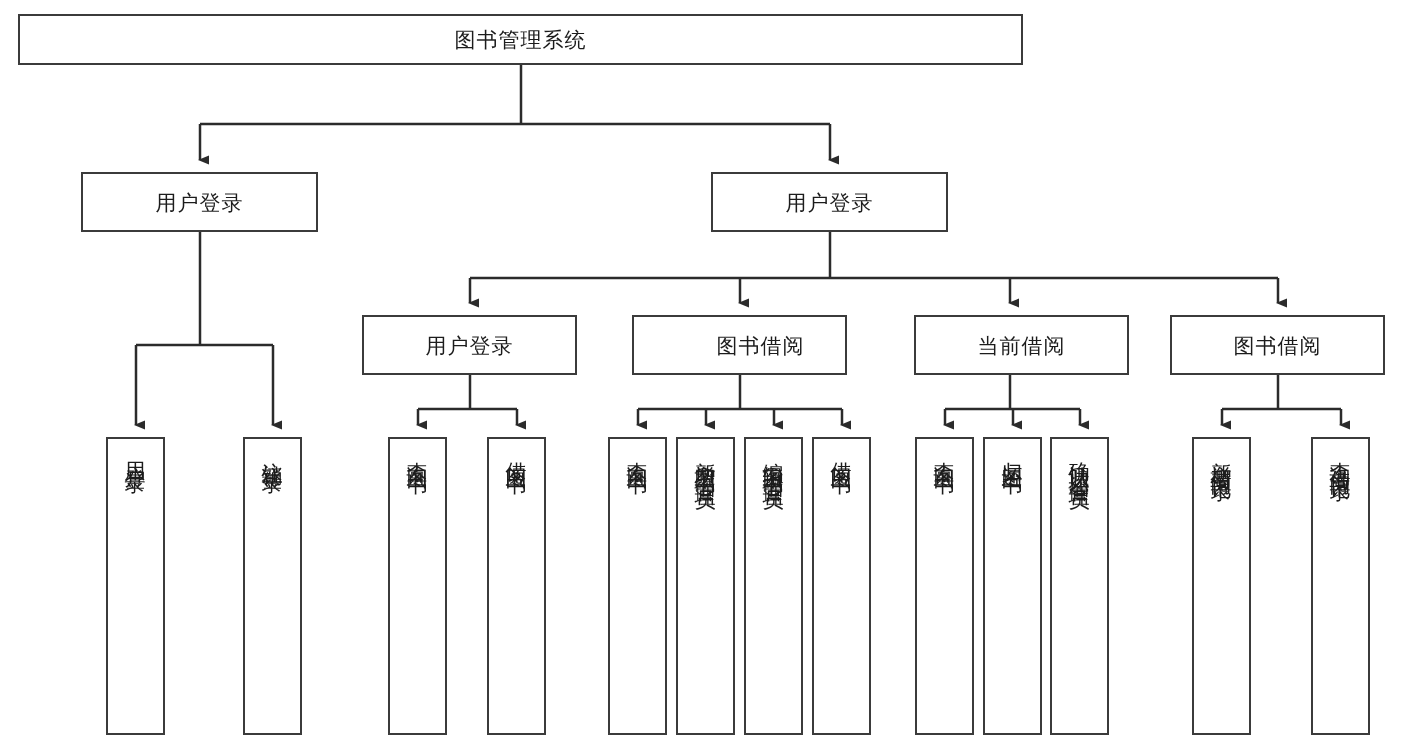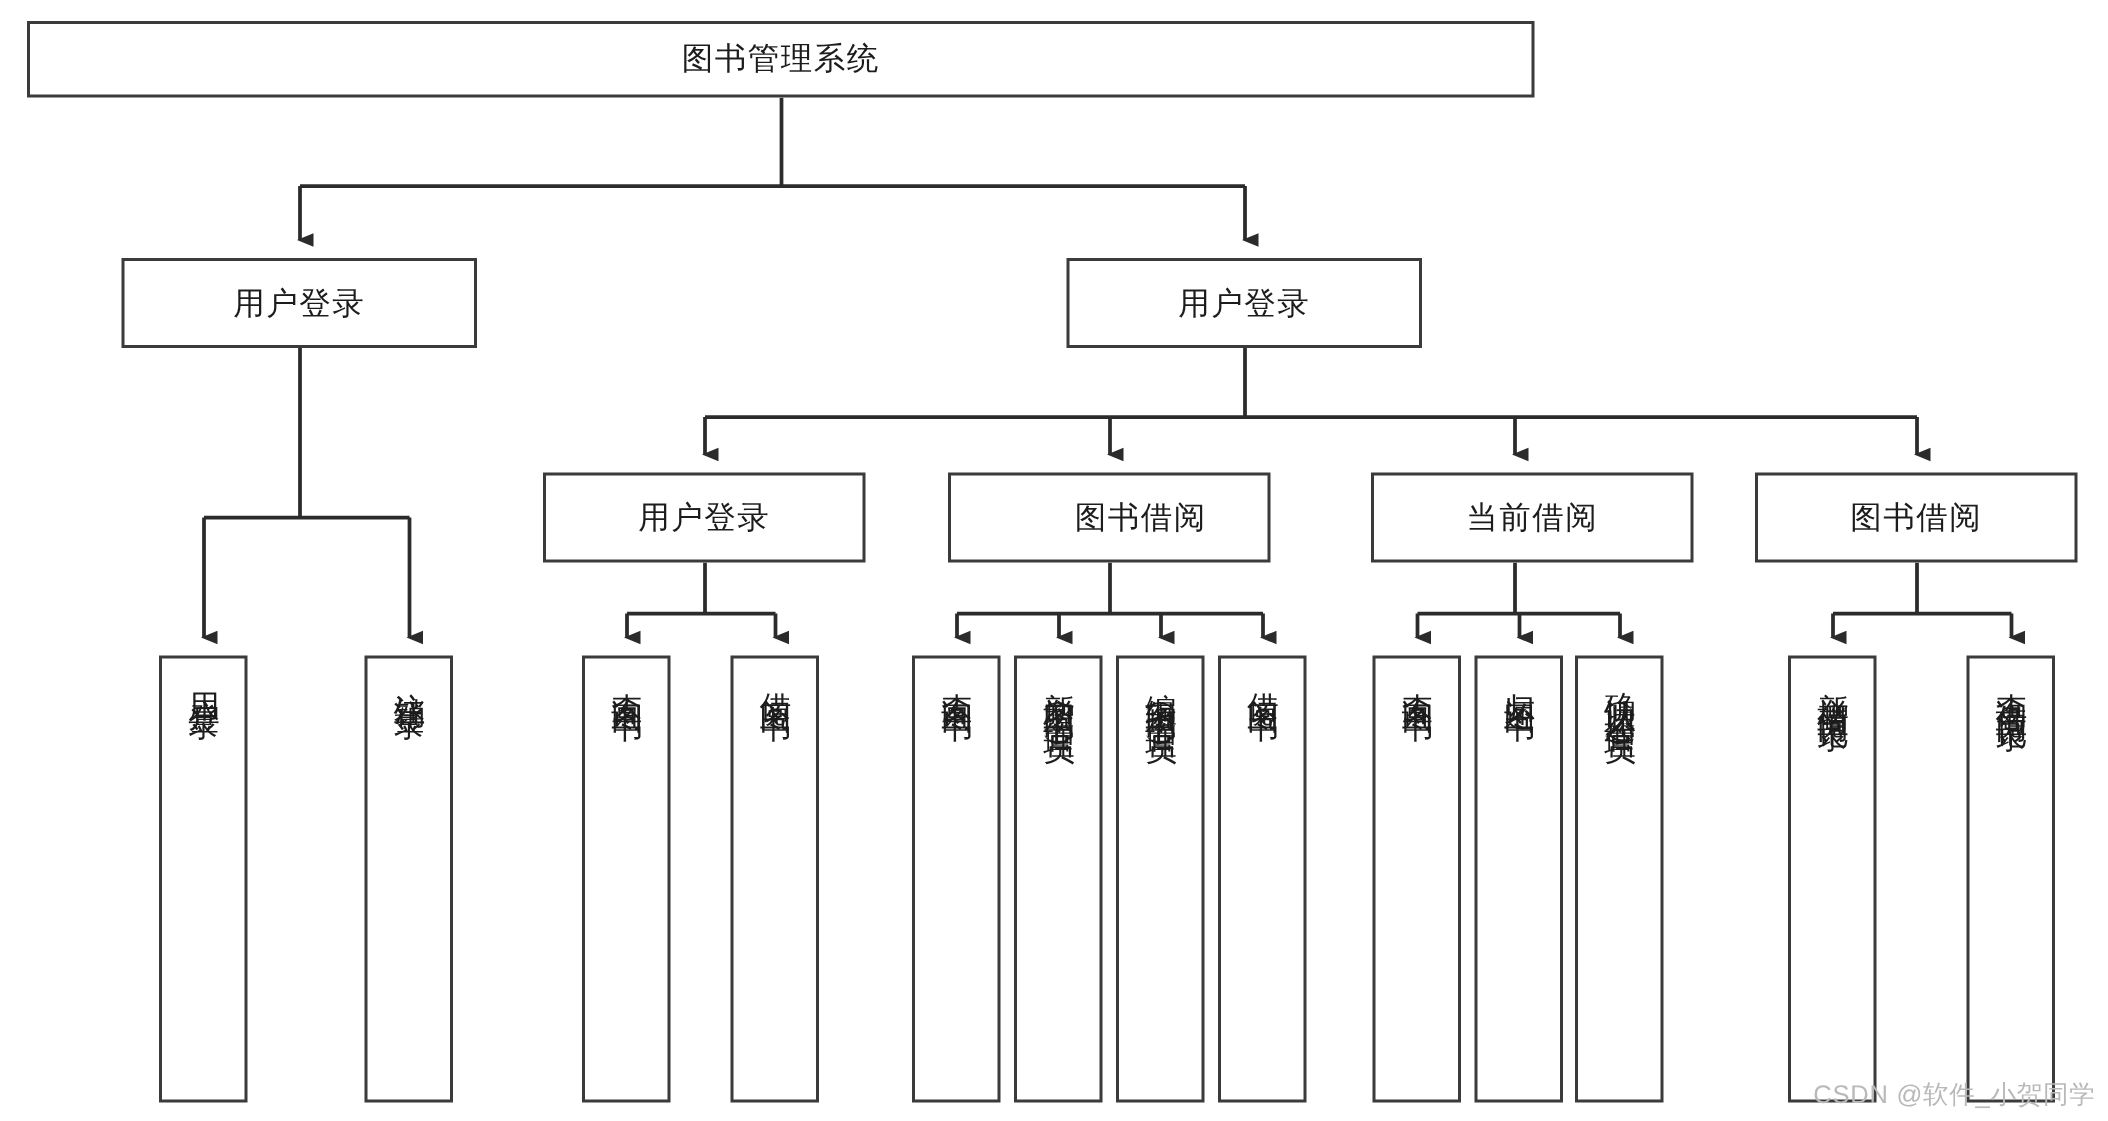--- a/index.html
+++ b/index.html
@@ -167,14 +167,13 @@
       <div class="node vert" style="left: 1050px; top: 437px; width: 59px; height: 298px;">
         <span class="vtext">确认归还（管理员）</span>
       </div>
       <div class="node vert" style="left: 1192px; top: 437px; width: 59px; height: 298px;">
         <span class="vtext">新增借阅记录</span>
       </div>
       <div class="node vert" style="left: 1311px; top: 437px; width: 59px; height: 298px;">
         <span class="vtext">查询借阅记录</span>
       </div>
     </div>
-  <div id="watermark">CSDN @软件_小贺同学</div>
 </div>
 
 </body></html>

